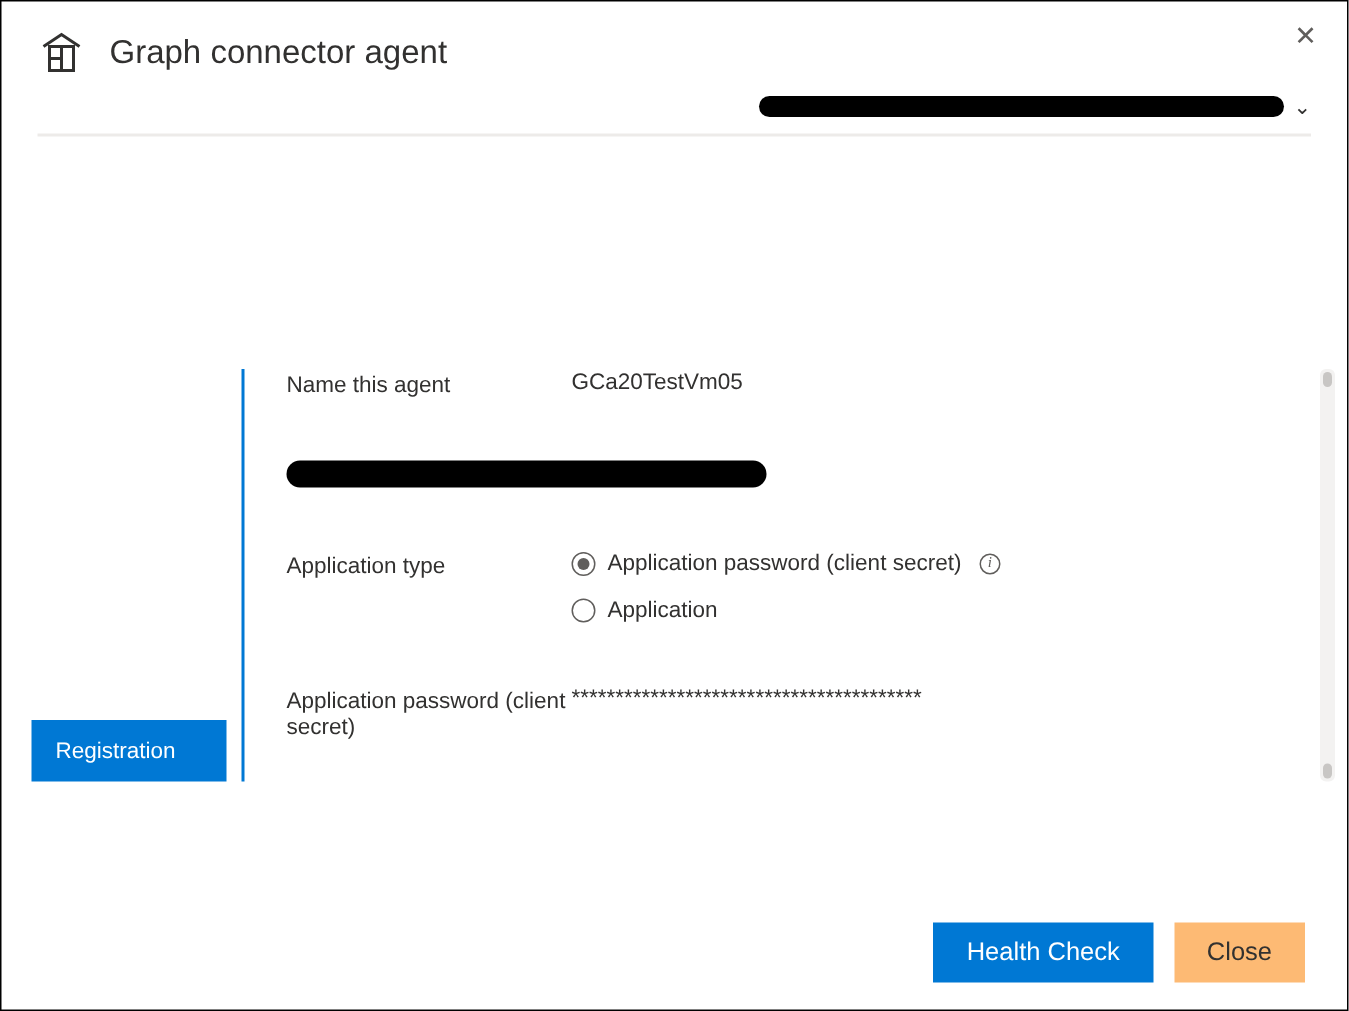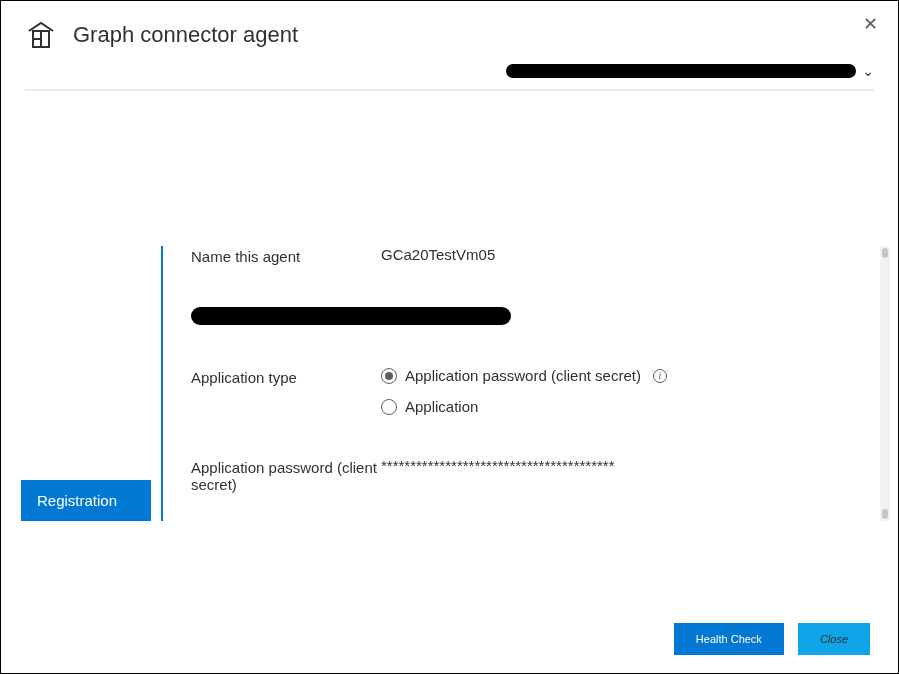--- a/index.html
+++ b/index.html
@@ -173,33 +173,32 @@
   }
   .footer {
     position: absolute;
     bottom: 18px;
     right: 28px;
     display: flex;
     gap: 14px;
   }
   .btn {
     padding: 10px 22px;
-    font-size: 11px;
+    font-size: 17px;
     border: none;
     cursor: pointer;
     font-family: inherit;
   }
   .btn-primary {
     background: #0078d4;
     color: #fff;
   }
   .btn-default {
-    background: #0ea5e9;
-    color: #323130;
-    font-style: italic;
+    background: #fdba74;
+    color: #323130;
   }
 </style>
 </head>
 <body>
 
 <div class="header">
   <span class="logo-icon">
     <svg width="32" height="32" viewBox="0 0 32 32" fill="none" stroke="#323130" stroke-width="2">
       <path d="M4 12 L16 4 L28 12"></path>
       <rect x="8" y="12" width="16" height="16"></rect>

